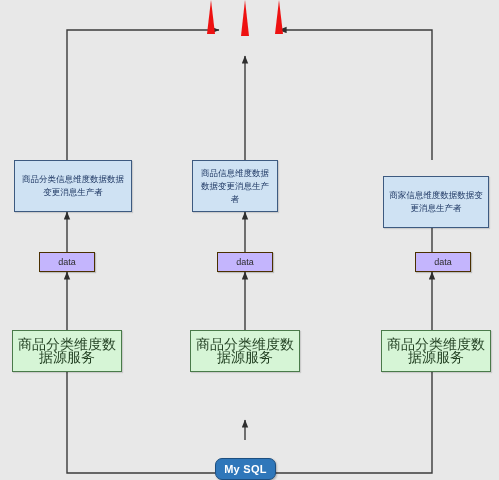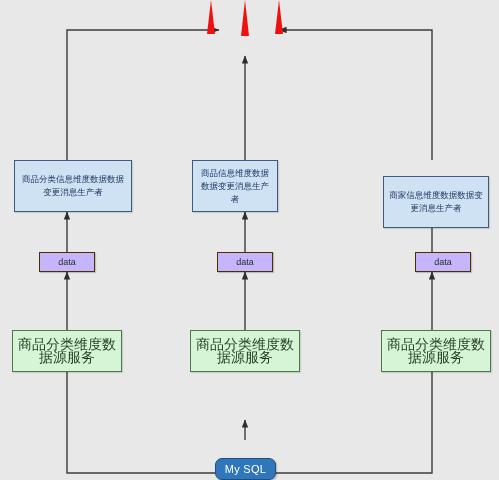--- a/index.html
+++ b/index.html
@@ -63,21 +63,21 @@
     color: #3a3a3a;
     font-size: 10px;
     box-shadow: 1px 1px 2px rgba(0,0,0,0.18);
   }
   .mysql {
     background: #2f77ba;
     border: 1px solid #1d4f80;
     border-radius: 7px;
     color: #ffffff;
     font-size: 11px;
-    font-weight: normal;
+    font-weight: bold;
     letter-spacing: 0.3px;
     box-shadow: 1px 1px 2px rgba(0,0,0,0.25);
   }
   .lbl { display: block; }
 </style>
 </head>
 <body>
 
 <div id="canvas">
 

